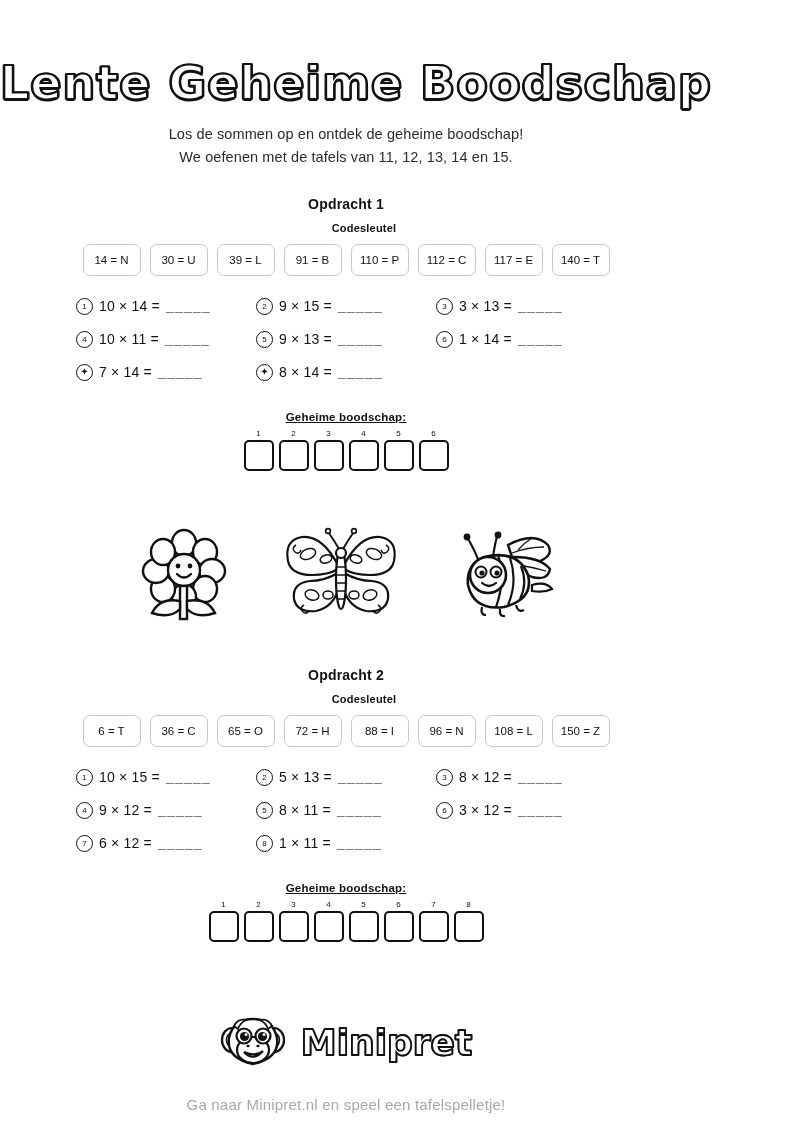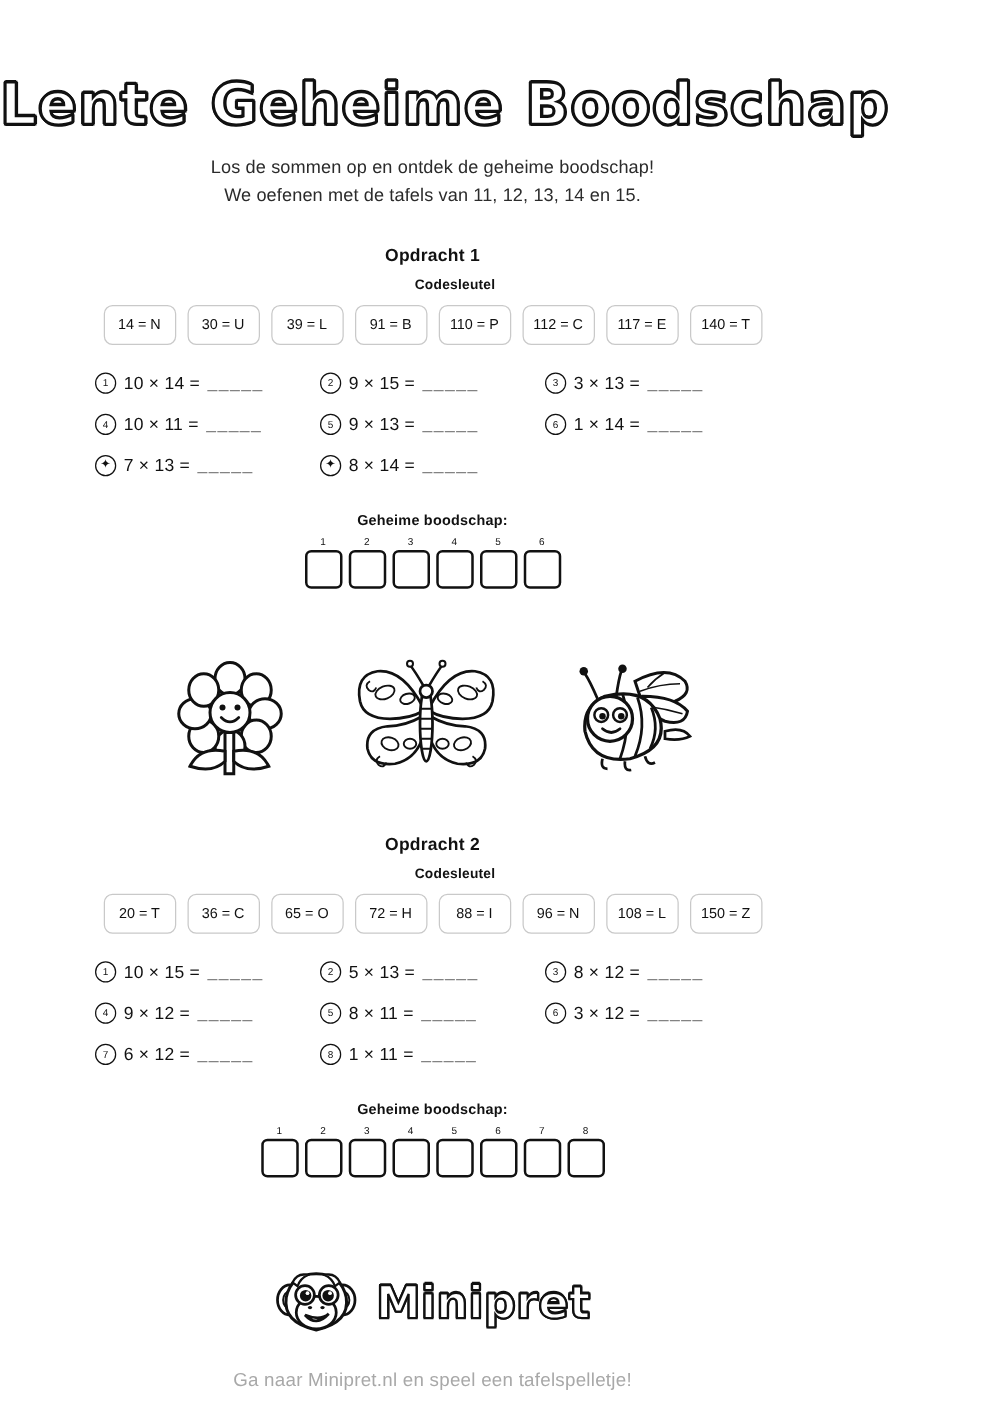--- a/index.html
+++ b/index.html
@@ -132,20 +132,21 @@
     font-weight: 700;
   }
 
   
   .secret-wrap { margin-top: 30px; text-align: center; }
   .secret-title {
     font-size: 11.5px;
     font-weight: 700;
     color: #111;
     letter-spacing: 0.2px;
+    text-decoration: underline;
   }
   .secret-boxes {
     display: flex;
     justify-content: center;
     gap: 5px;
     margin-top: 7px;
   }
   .secret-cell { display: flex; flex-direction: column; align-items: center; }
   .secret-idx {
     font-size: 8px;
@@ -260,21 +261,21 @@
         <span class="prob-text">9 × 13 =</span>
         <span class="blank">_____</span>
       </div>
       <div class="prob">
         <span class="prob-num">6</span>
         <span class="prob-text">1 × 14 =</span>
         <span class="blank">_____</span>
       </div>
       <div class="prob">
         <span class="prob-num star">✦</span>
-        <span class="prob-text">7 × 13 =</span>
+        <span class="prob-text">7 × 14 =</span>
         <span class="blank">_____</span>
       </div>
       <div class="prob">
         <span class="prob-num star">✦</span>
         <span class="prob-text">8 × 14 =</span>
         <span class="blank">_____</span>
       </div>
       <div></div>
     </div>
 
@@ -399,21 +400,21 @@
       <path d="M68 82 q2 8 8 5" fill="none" stroke="#111" stroke-width="2.2"></path>
     </svg>
 
   </div>
 
   <div style="margin-top:44px">
     <div class="section-title">Opdracht 2</div>
     <div class="section-sub">Codesleutel</div>
 
     <div class="codekey">
-      <div class="code-chip">20 = T</div>
+      <div class="code-chip">6 = T</div>
       <div class="code-chip">36 = C</div>
       <div class="code-chip">65 = O</div>
       <div class="code-chip">72 = H</div>
       <div class="code-chip">88 = I</div>
       <div class="code-chip">96 = N</div>
       <div class="code-chip">108 = L</div>
       <div class="code-chip">150 = Z</div>
     </div>
 
     <div class="problems">

